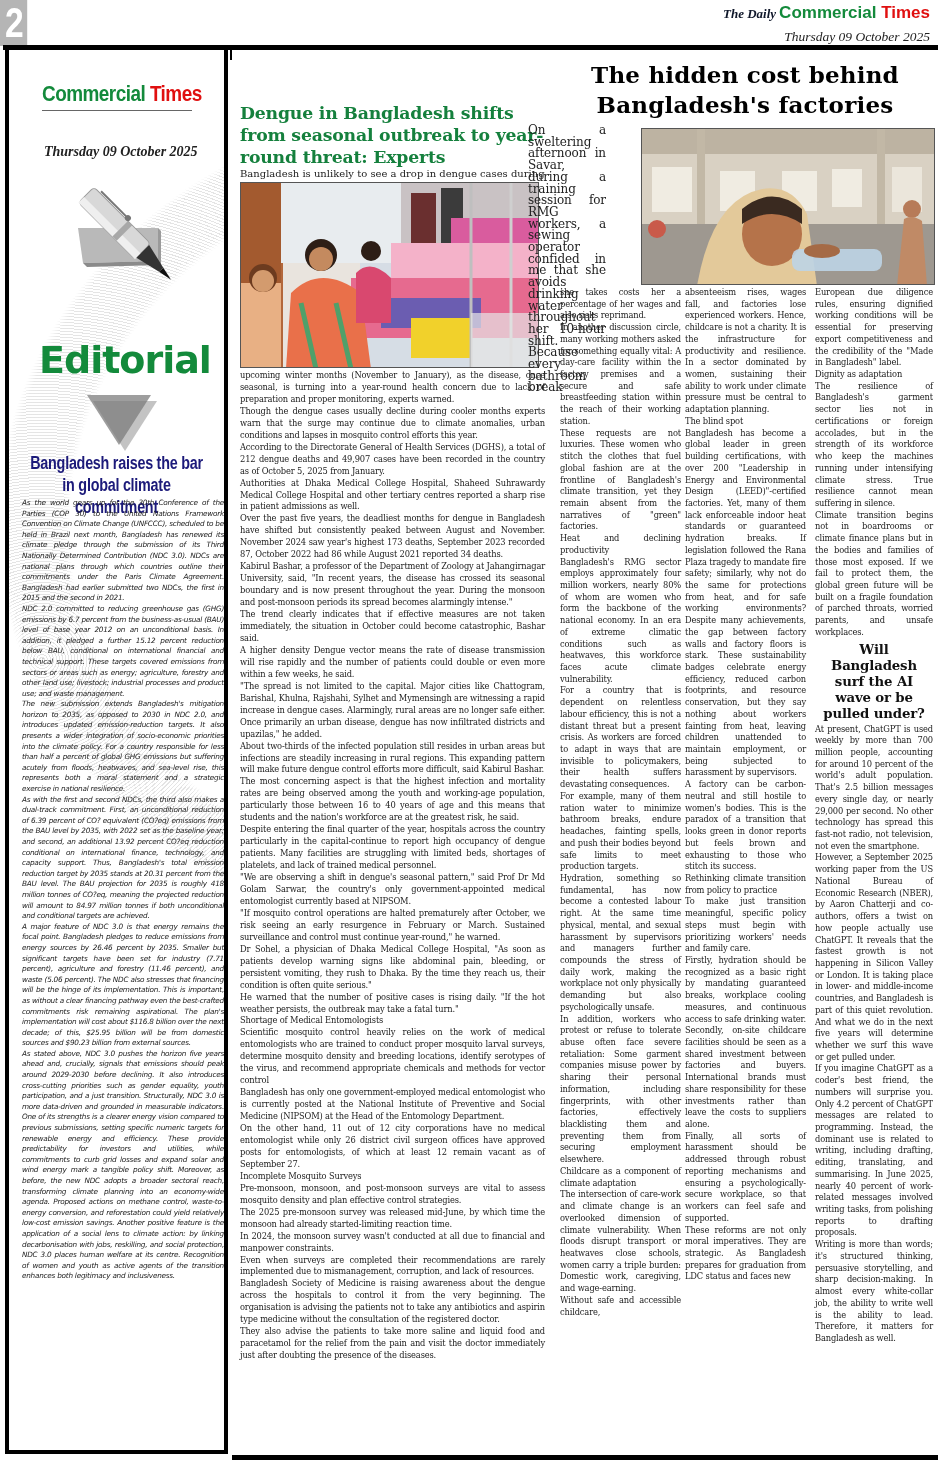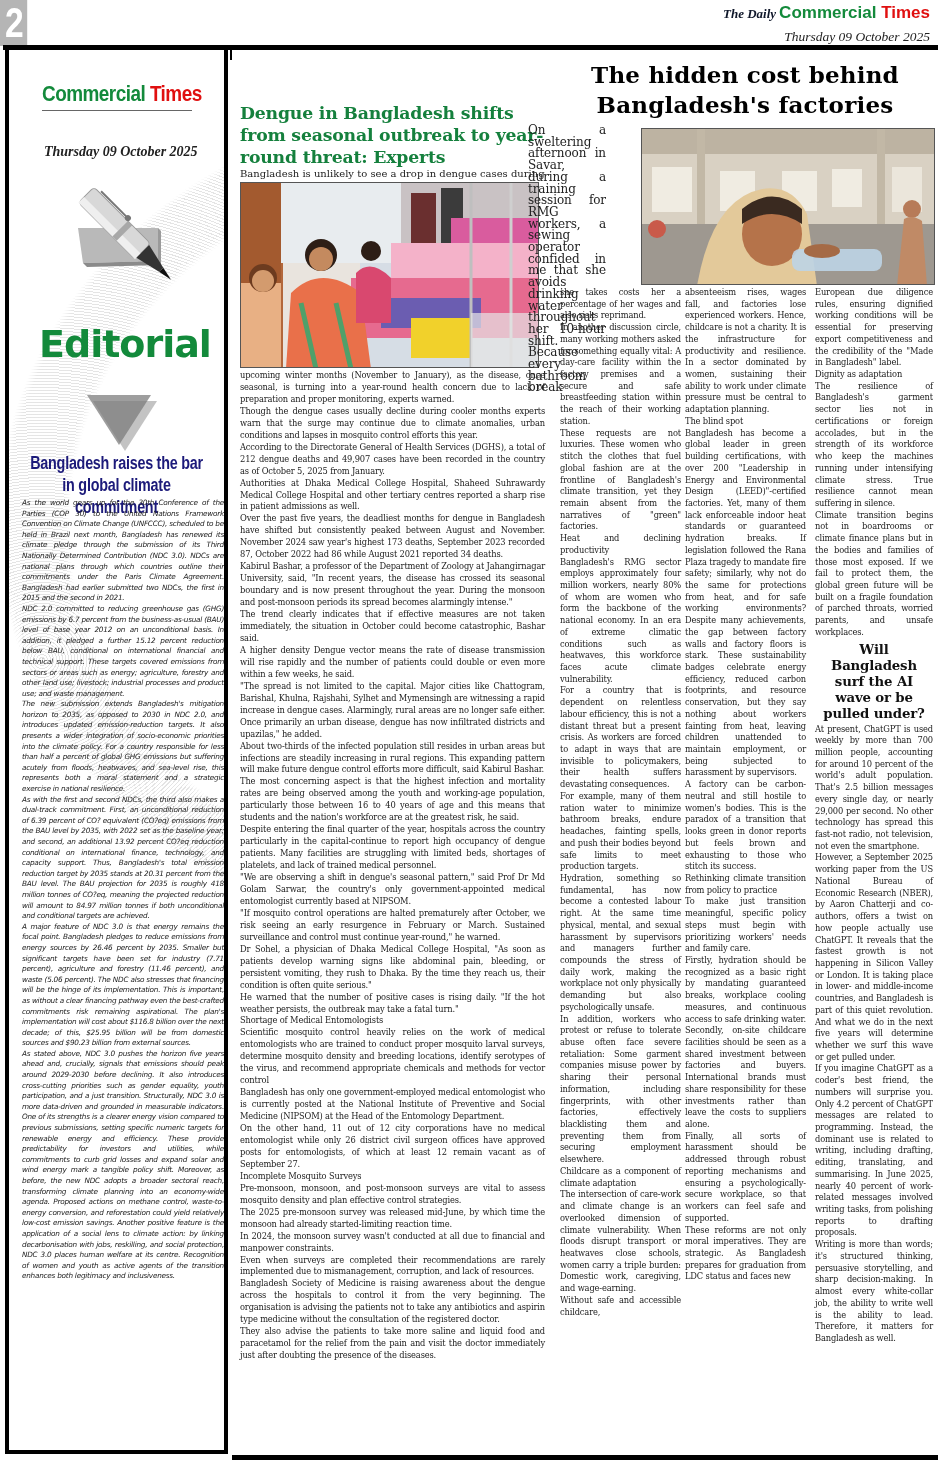--- a/index.html
+++ b/index.html
@@ -25,21 +25,21 @@
     border-left: 70px solid transparent; pointer-events: none;
     background: repeating-radial-gradient(circle at 10% 60%, transparent 0 2px, rgba(150,150,150,0.25) 2px 3px);
     -webkit-mask: radial-gradient(ellipse at 95% 45%, transparent 52%, #000 53%, #000 60%, transparent 61%);
             mask: radial-gradient(ellipse at 95% 45%, transparent 52%, #000 53%, #000 60%, transparent 61%); }
   .ed-brand { position: absolute; left: 33px; top: 31px; font-family: "Liberation Sans", sans-serif; font-weight: bold;
     font-size: 22px; letter-spacing: -0.6px; transform: scaleX(0.86); transform-origin: left; white-space: nowrap; }
   .ed-brand-rule { position: absolute; left: 33px; top: 60px; width: 150px; height: 1px; background: #666; }
   .ed-date { position: absolute; left: 35px; top: 94px; font-family: "Liberation Serif", serif; font-style: italic;
     font-weight: bold; font-size: 14px; color: #222; white-space: nowrap; }
   .pen-icon { position: absolute; left: 64px; top: 133px; width: 125px; height: 120px; }
-  .ed-title { position: absolute; left: 30px; top: 272px; font-family: "DejaVu Sans", sans-serif; font-weight: bold;
+  .ed-title { position: absolute; left: 30px; top: 288px; font-family: "DejaVu Sans", sans-serif; font-weight: bold;
     font-size: 38px; color: #138a3b; letter-spacing: -1px; }
   .arrow-icon { position: absolute; left: 78px; top: 345px; width: 70px; height: 60px; }
   .ed-headline { position: absolute; left: 0; right: 0; top: 402px; text-align: center; font-family: "Liberation Sans", sans-serif;
     font-weight: bold; font-size: 17.5px; line-height: 22px; color: #1c1a7a; transform: scaleX(0.82); letter-spacing: -0.3px; }
   .ed-body { position: absolute; left: 13px; top: 448px; width: 202px; font-family: "DejaVu Sans", sans-serif;
     font-style: italic; font-size: 7.3px; line-height: 10.6px; text-align: justify; color: #222; letter-spacing: -0.25px; }
   .ed-body p { margin: 0; }
 
   
   .vline { position: absolute; left: 230px; top: 50px; width: 2px; height: 10px; background: #000; }

